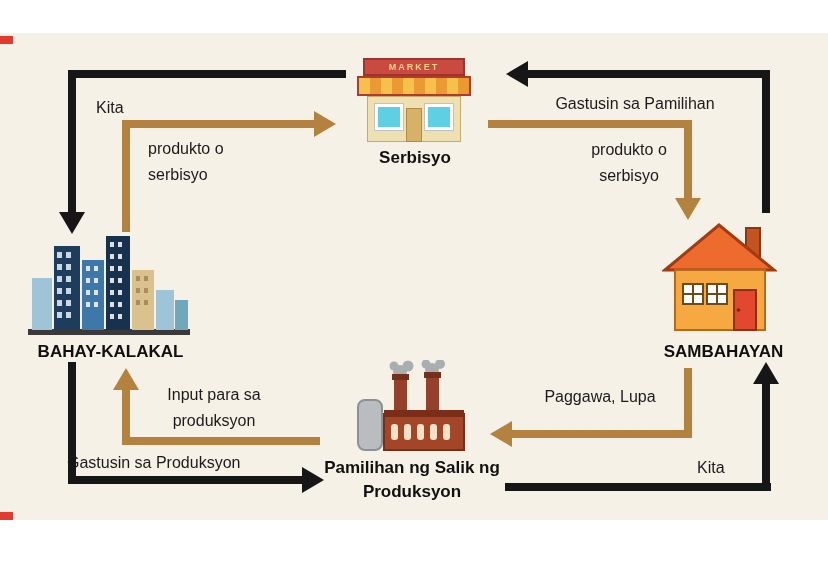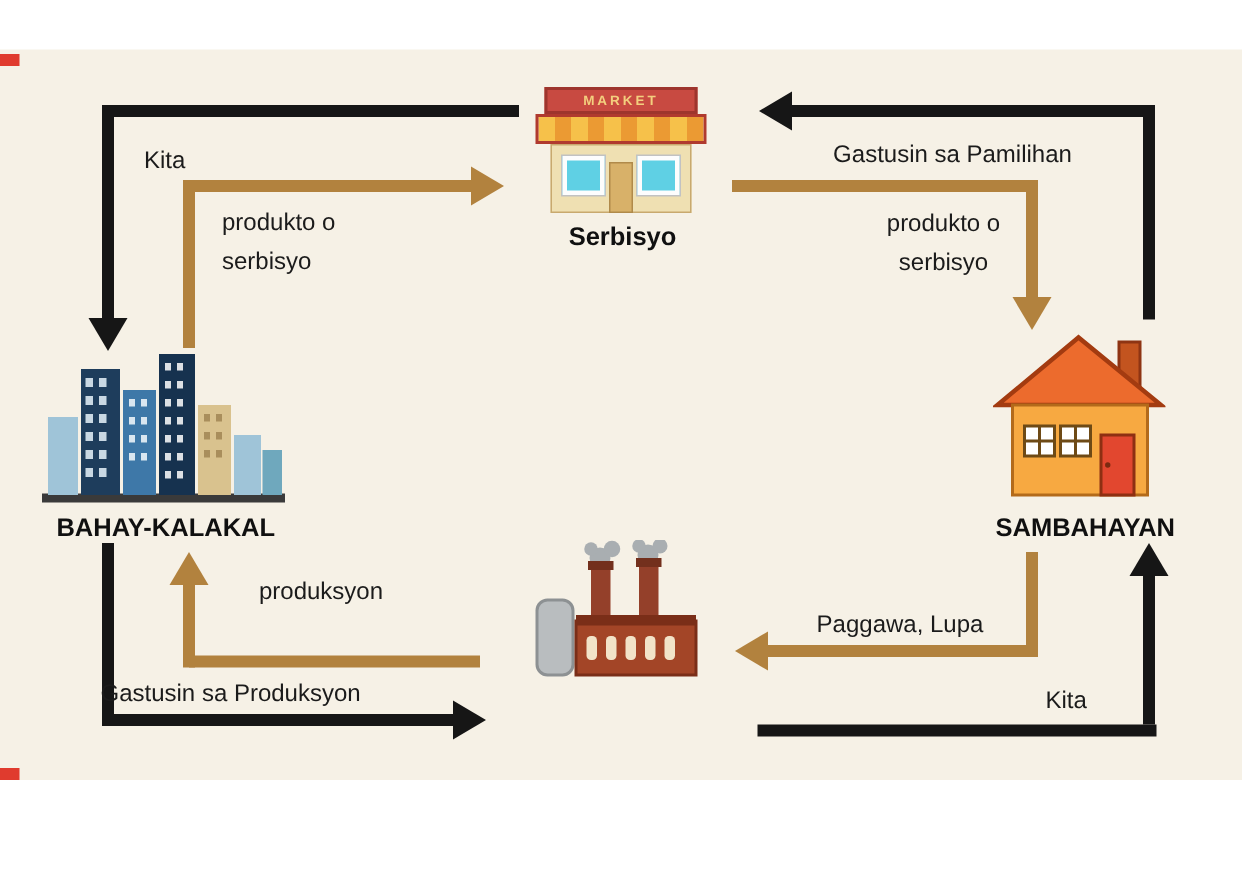--- a/index.html
+++ b/index.html
@@ -105,26 +105,27 @@
   </div>
 
   <div class="flabel center" style="left:520px;top:91px;width:230px">Gastusin sa Pamilihan</div>
 
   <div class="flabel center" style="left:560px;top:137px;width:138px">
     <span class="ln">produkto o</span>
     <span class="ln">serbisyo</span>
   </div>
 
   <div class="flabel center" style="left:146px;top:382px;width:136px">
+    <span class="ln">Input para sa</span>
     <span class="ln">produksyon</span>
   </div>
 
   <div class="flabel" style="left:67px;top:450px">Gastusin sa Produksyon</div>
 
-  <div class="flabel center" style="left:528px;top:404px;width:144px">
+  <div class="flabel center" style="left:528px;top:384px;width:144px">
     <span class="ln">Paggawa, Lupa</span>
   </div>
 
   <div class="flabel" style="left:697px;top:455px">Kita</div>
 
   <div class="market" style="left:355px;top:58px;width:118px;height:86px">
     <div class="m-sign">
       <span>MARKET</span>
     </div>
     <div class="m-awning"></div>
@@ -237,13 +238,17 @@
   </svg>
 
   <div class="nlabel" style="left:290px;top:146px;width:250px">
     <span class="ln">Serbisyo</span>
   </div>
 
   <div class="nlabel" style="left:28px;top:340px;width:165px">BAHAY-KALAKAL</div>
 
   <div class="nlabel" style="left:641px;top:340px;width:165px">SAMBAHAYAN</div>
 
+  <div class="nlabel" style="left:297px;top:456px;width:230px">
+    <span class="ln">Pamilihan ng Salik ng</span>
+    <span class="ln">Produksyon</span>
+  </div>
 </div>
 
 </body></html>

